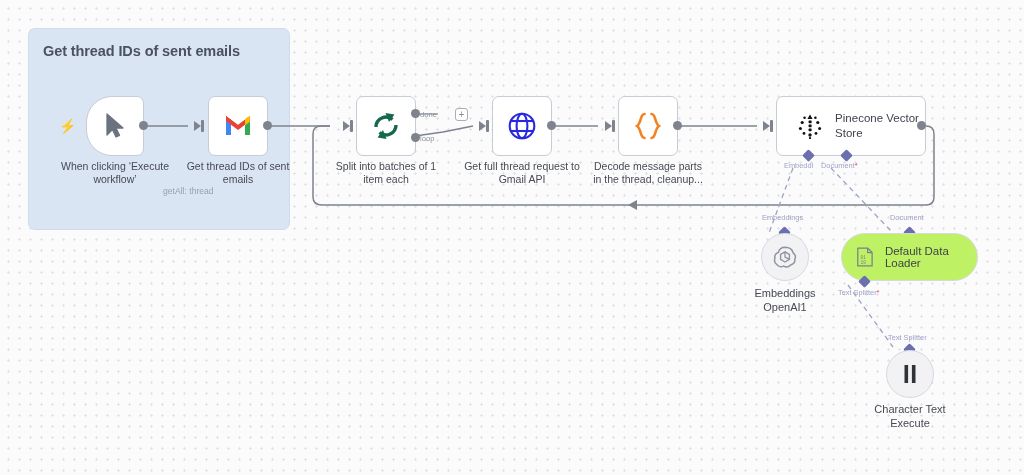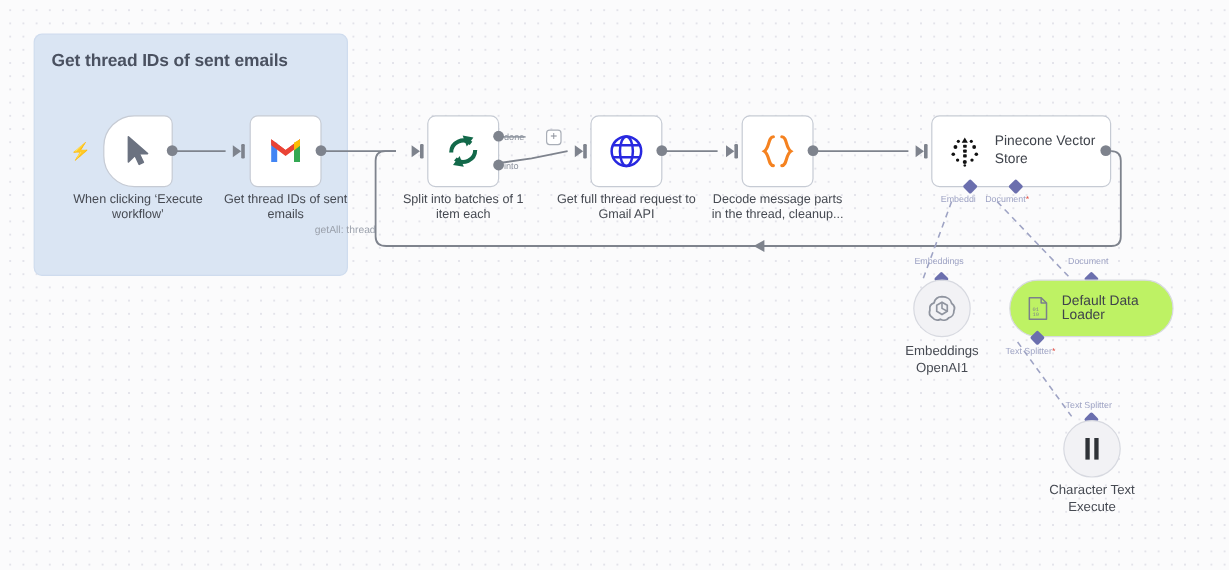--- a/index.html
+++ b/index.html
@@ -50,21 +50,21 @@
   .caption{
     position:absolute;
     text-align:center;
     font-size:10.5px;
     color:#464a52;
     line-height:1.28;
     white-space:pre-line;
   }
   .subcaption{
     position:absolute;
-    text-align:right;
+    text-align:left;
     font-size:8.6px;
     color:#9aa0ab;
     line-height:1.25;
   }
 
   
   .port{position:absolute;width:9px;height:9px;border-radius:50%;background:#7e838d;}
   .inarrow{position:absolute;width:0;height:0;border-left:7px solid #7e838d;border-top:5px solid transparent;border-bottom:5px solid transparent;}
   .inbar{position:absolute;width:3px;height:12px;background:#7e838d;border-radius:1px;}
 
@@ -172,21 +172,21 @@
       <svg width="30" height="28" viewBox="0 0 30 28">
         <path d="M5 15 A10 10 0 0 1 21.5 7.5" stroke="#13694a" stroke-width="3.4" fill="none" stroke-linecap="butt"></path>
         <polygon points="14.5,1 23.5,2.5 18,10" fill="#13694a"></polygon>
         <path d="M25 13 A10 10 0 0 1 8.5 20.5" stroke="#13694a" stroke-width="3.4" fill="none" stroke-linecap="butt"></path>
         <polygon points="15.5,27 6.5,25.5 12,18" fill="#13694a"></polygon>
       </svg>
     </div>
     <div class="port" style="left:395px;top:109px;"></div>
     <div class="port" style="left:395px;top:133px;"></div>
     <div class="edgelabel" style="left:404px;top:110px;">done</div>
-    <div class="edgelabel" style="left:404px;top:134px;">into</div>
+    <div class="edgelabel" style="left:404px;top:134px;">loop</div>
     <div class="plusbtn" style="left:439px;top:108px;">+</div>
     <div class="caption" style="left:300px;top:160px;width:140px;">Split into batches of 1
 item each</div>
   </div>
 
   <div class="node">
     <div class="inbar" style="left:470px;top:120px;"></div>
     <div class="inarrow" style="left:463px;top:121px;"></div>
     <div class="nbox" style="left:476px;top:96px;width:60px;height:60px;">
       <svg width="30" height="30" viewBox="0 0 30 30">
@@ -211,21 +211,21 @@
       </svg>
     </div>
     <div class="port" style="left:657px;top:121px;"></div>
     <div class="caption" style="left:558px;top:160px;width:148px;text-align:center;">Decode message parts
 in the thread, cleanup...</div>
   </div>
 
   <div class="node">
     <div class="inbar" style="left:754px;top:120px;"></div>
     <div class="inarrow" style="left:747px;top:121px;"></div>
-    <div class="nbox" style="left:760px;top:96px;width:150px;height:60px;justify-content:flex-start;padding-left:14px;gap:12px;">
+    <div class="nbox" style="left:760px;top:96px;width:150px;height:60px;justify-content:center;padding-left:14px;gap:12px;">
       <svg width="26" height="26" viewBox="0 0 26 26">
         <g fill="#111111">
           <polygon points="13,1.5 15.6,6 10.4,6"></polygon>
           <rect x="11.6" y="7.6" width="3" height="2.6" rx="0.6"></rect>
           <rect x="11.6" y="11.6" width="3" height="2.6" rx="0.6"></rect>
           <rect x="11.6" y="15.6" width="3" height="2.6" rx="0.6"></rect>
           <circle cx="13" cy="22" r="1.7"></circle>
           <circle cx="5.2" cy="9.5" r="1.6"></circle>
             <circle cx="20.8" cy="9.5" r="1.6"></circle>
           <circle cx="3.4" cy="15.5" r="1.5"></circle>

